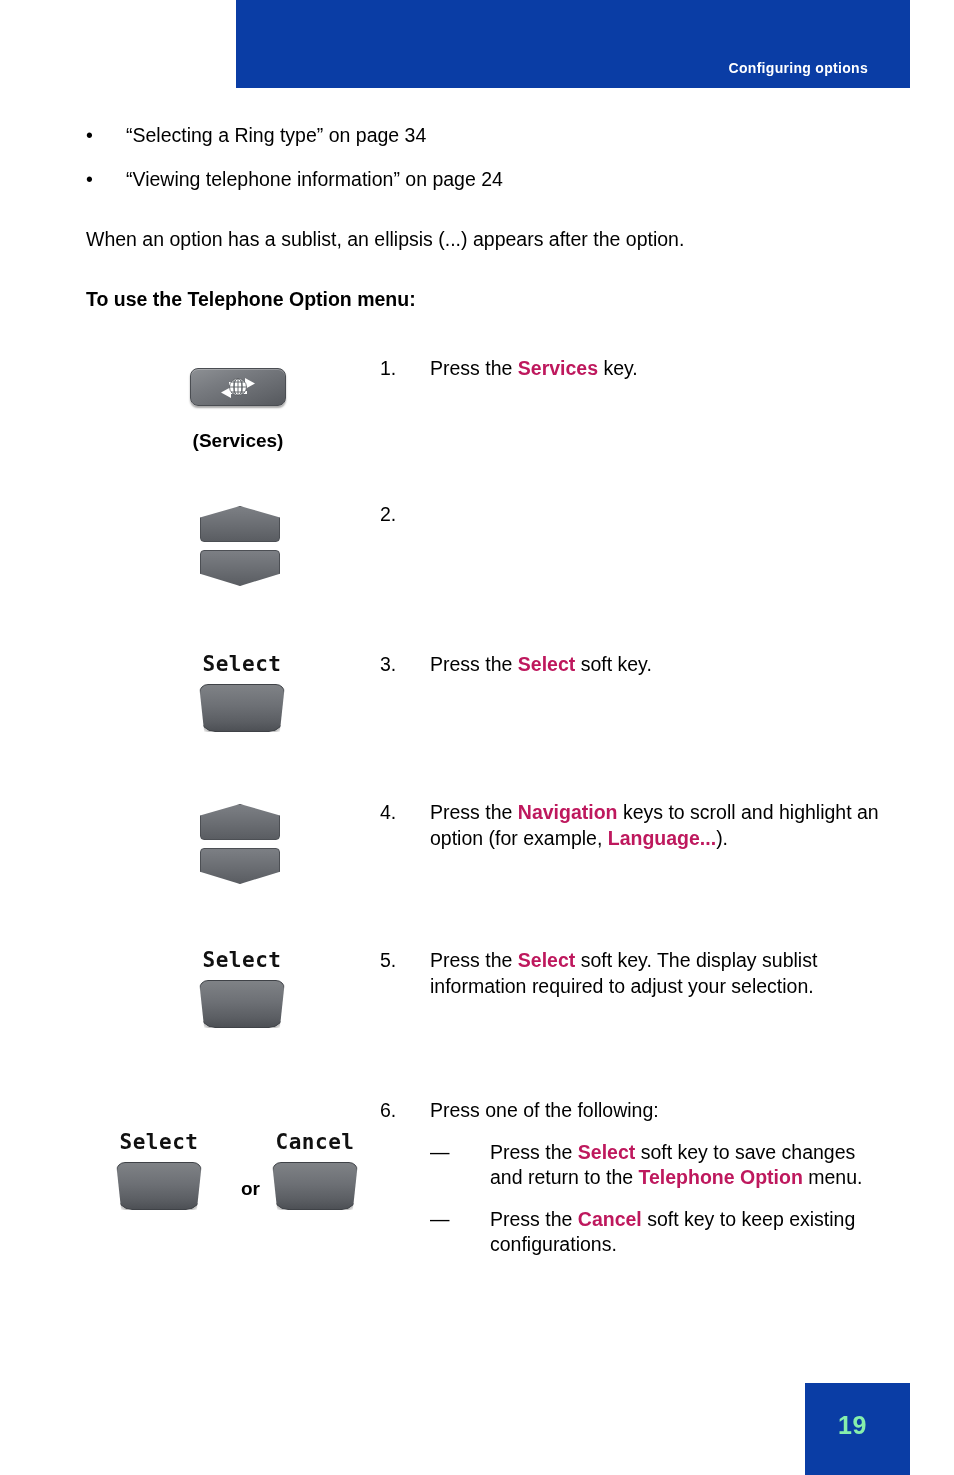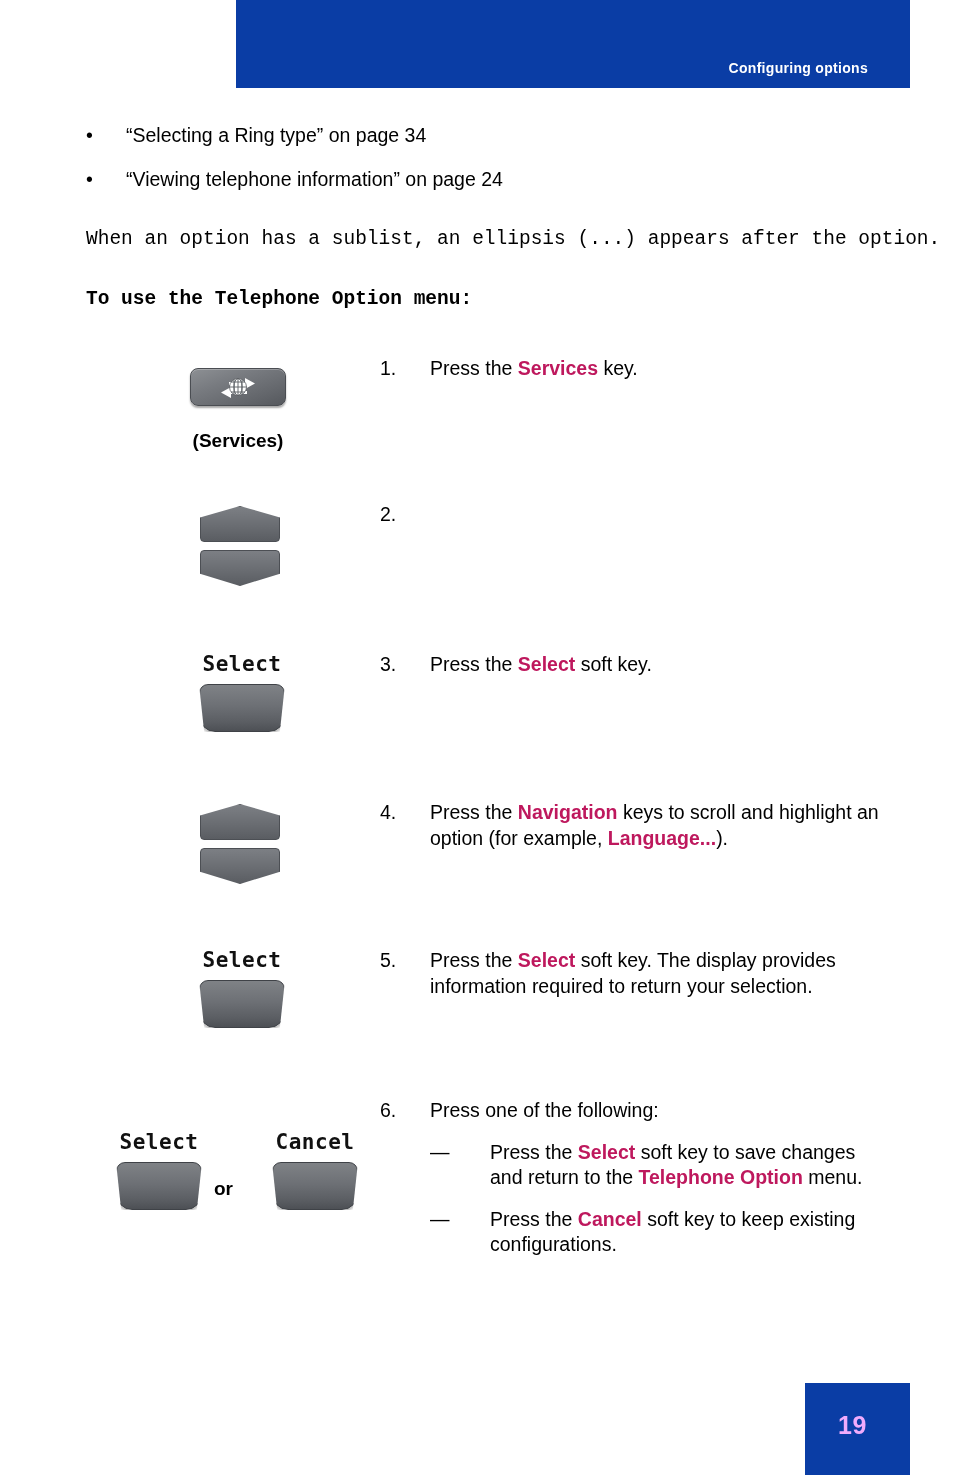--- a/index.html
+++ b/index.html
@@ -60,21 +60,20 @@
   .bullet-row .btext {
     flex: 1 1 auto;
   }
 
   .para {
     position: absolute;
     left: 86px;
     font-size: 19.5px;
     line-height: 26px;
     white-space: nowrap;
-    font-family: Liberation Mono, monospace;
   }
   .para.p1 { top: 226px; }
   .para.p2 { top: 286px; font-weight: bold; }
 
   
   .steps {
     position: absolute;
     left: 0;
     top: 356px;
     width: 954px;
@@ -220,41 +219,41 @@
     display: flex;
     align-items: center;
     justify-content: flex-start;
   }
   .dual-keys .unit {
     width: 110px;
     text-align: center;
   }
   .dual-keys .or {
     width: 46px;
-    text-align: left;
+    text-align: right;
     font-size: 19px;
     font-weight: bold;
     padding-top: 38px;
   }
   .dual-keys .softkey-btn { width: 86px; }
 
   
   .page-footer {
     position: absolute;
     left: 805px;
     top: 1383px;
     width: 105px;
     height: 92px;
     background: #0A3DA5;
   }
   .page-footer .num {
     position: absolute;
     left: 33px;
     top: 28px;
-    color: #f0abfc;
+    color: #86efac;
     font-size: 25px;
     font-weight: bold;
     letter-spacing: 0.5px;
   }
 </style>
 </head>
 <body>
 
 <div class="page-header">
   <div class="title">Configuring options</div>
@@ -364,21 +363,21 @@
       <div class="art-wrap" style="height:110px;">
         <div class="softkey-unit">
           <div class="softkey-label">Select</div>
           <div class="softkey-btn"></div>
         </div>
       </div>
     </div>
     <div class="step-text">
       <span class="step-num">5.</span>
       <span class="step-body">
-        <span>Press the </span><b class="blue">Select</b><span> soft key. The display provides information required to return your selection.</span>
+        <span>Press the </span><b class="blue">Select</b><span> soft key. The display sublist information required to adjust your selection.</span>
       </span>
     </div>
   </div>
 
   <div class="step" style="min-height:180px;">
     <div class="step-art">
       <div class="art-wrap" style="height:130px; position:relative;">
         <div class="dual-keys" style="top:32px;">
           <div class="unit">
             <div class="softkey-label">Select</div>

